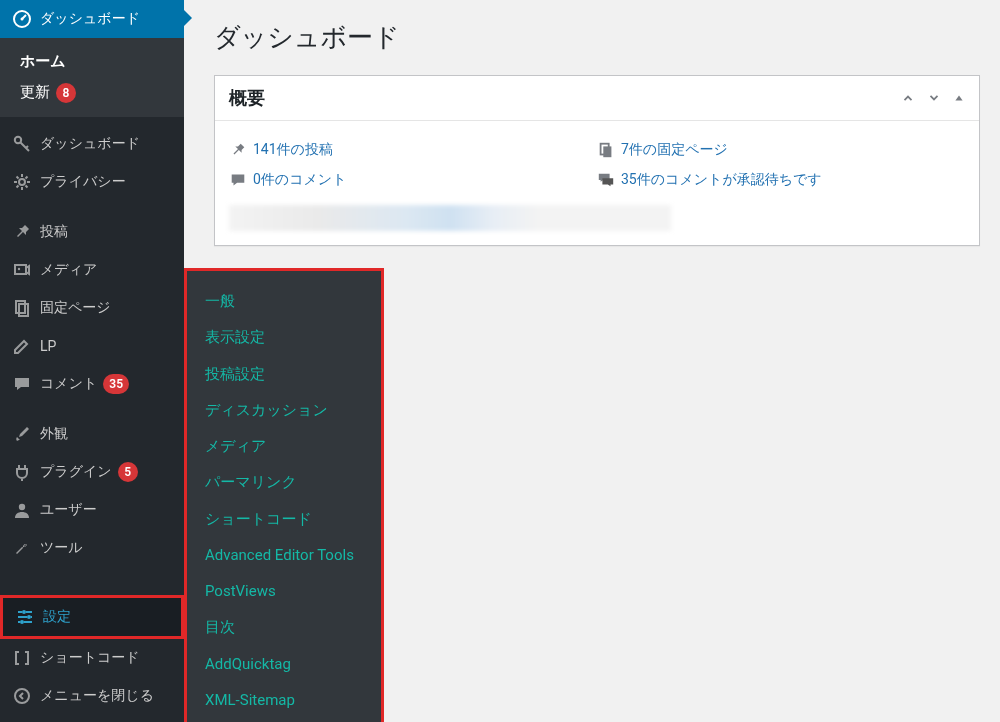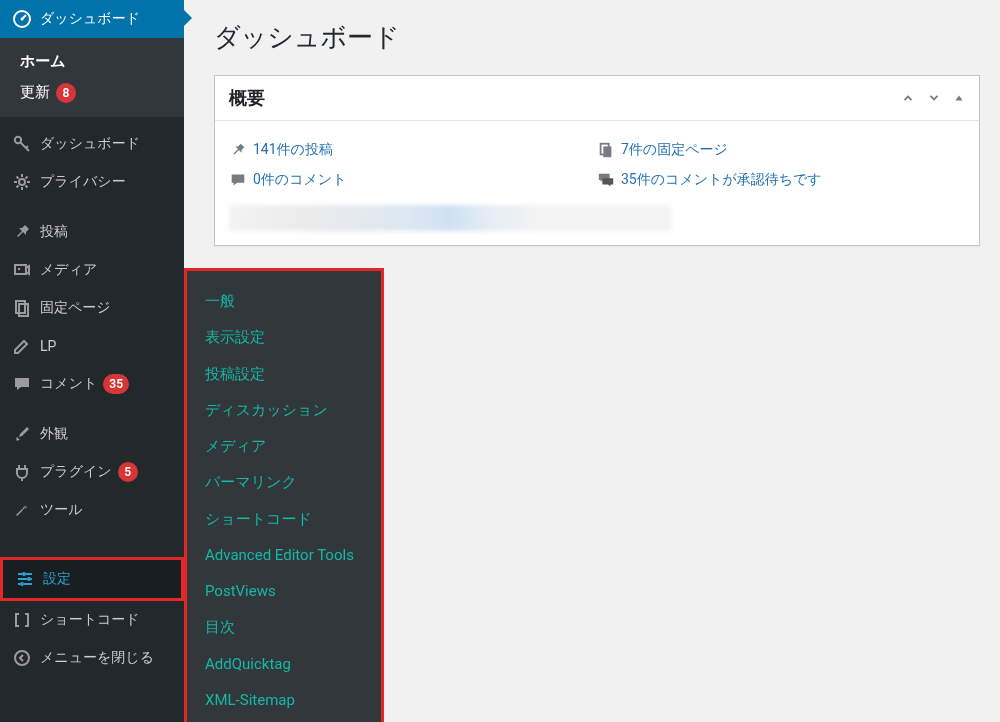--- a/index.html
+++ b/index.html
@@ -131,20 +131,29 @@
         <svg width="20" height="20" viewBox="0 0 20 20" fill="currentColor">
           <path d="M7 3v4M13 3v4M5 7h10v4a5 5 0 01-10 0V7zM10 16v3" stroke="currentColor" stroke-width="2" fill="none"></path>
         </svg>
       </span>
     <span>プラグイン</span>
     <span class="badge">5</span>
   </div>
   <div class="sidebar-item">
     <span class="icon">
         <svg width="20" height="20" viewBox="0 0 20 20" fill="currentColor">
+          <circle cx="10" cy="7" r="3.2"></circle>
+          <path d="M3 18c0-4 3-6 7-6s7 2 7 6"></path>
+        </svg>
+      </span>
+    <span>ユーザー</span>
+  </div>
+  <div class="sidebar-item">
+    <span class="icon">
+        <svg width="20" height="20" viewBox="0 0 20 20" fill="currentColor">
           <path d="M14 6a3 3 0 01-4 3L4 15l1 1 6-6a3 3 0 013-4l-2 2 1 1 2-2z"></path>
         </svg>
       </span>
     <span>ツール</span>
   </div>
 
   <div class="highlight-box">
     <div class="sidebar-item settings">
       <span class="icon">
           <svg width="20" height="20" viewBox="0 0 20 20" fill="#2ea2cc">

